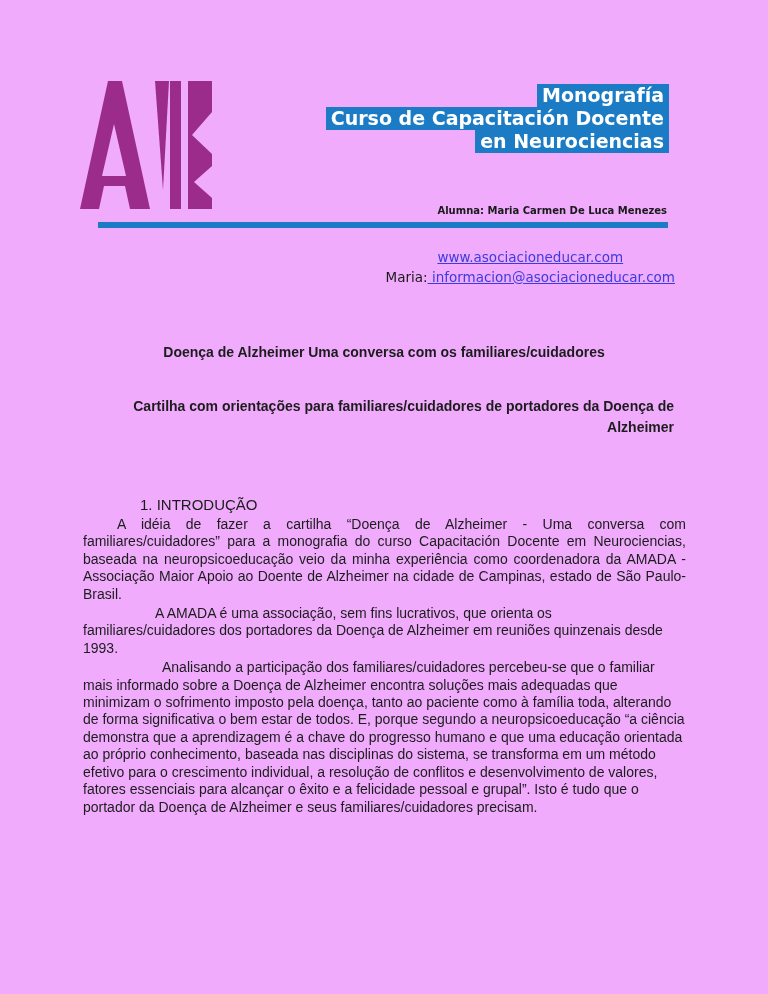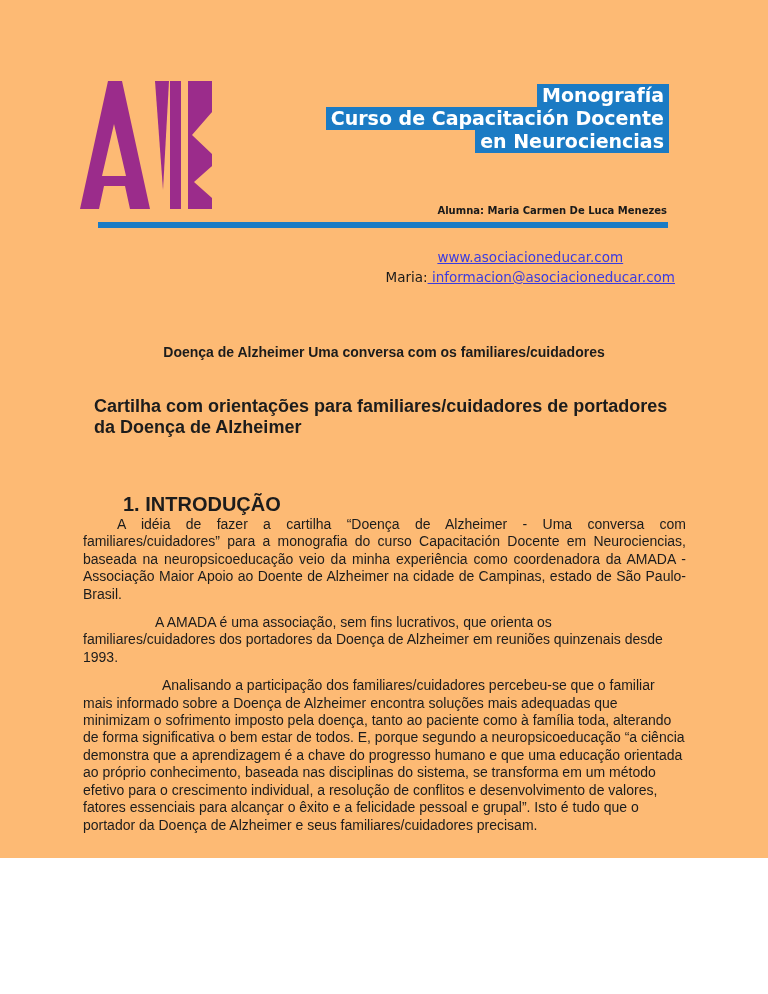--- a/index.html
+++ b/index.html
@@ -6,22 +6,22 @@
   :root{
     --blue:#1b7bc4;
     --magenta:#9b2c8b;
     --link:#3b3be0;
     --ink:#1c1c1c;
   }
   *{margin:0;padding:0;box-sizing:border-box;}
   html,body{background:#ffffff;}
   .page{
     position:relative;
-    width:768px;height:858px;
-    background:#fdba74;
+    width:768px;height:994px;
+    background:#f0abfc;
     overflow:hidden;
     font-family:"Liberation Sans",sans-serif;
     color:var(--ink);
   }
   
   .logo{position:absolute;left:78px;top:78px;width:134px;height:133px;}
   .logo svg{display:block;width:100%;height:100%;}
   .logo path{fill:var(--magenta);}
   
   .header-titles{
@@ -50,34 +50,34 @@
     color:#1a1a1a;white-space:nowrap;
   }
   .contact a{color:var(--link);text-decoration:underline;cursor:pointer;}
   
   .doc-title{
     position:absolute;top:344px;left:0;width:768px;
     text-align:center;font-weight:bold;font-size:14px;line-height:17px;
   }
   .doc-subtitle{
     position:absolute;top:396px;left:94px;width:580px;
-    text-align:left;font-weight:bold;font-size:18px;line-height:21px;
+    text-align:right;font-weight:bold;font-size:14px;line-height:21px;
   }
   
   .section-heading{
-    position:absolute;left:123px;top:496px;
-    font-weight:bold;font-size:20px;line-height:17px;
+    position:absolute;left:140px;top:496px;
+    font-weight:normal;font-size:15px;line-height:17px;
   }
   
   .body-text{
     position:absolute;left:83px;top:516px;width:603px;
     font-size:14px;line-height:17.4px;
   }
   .body-text p{margin:0;}
-  .body-text p + p{margin-top:11px;}
+  .body-text p + p{margin-top:2px;}
   .p1{text-align:justify;text-indent:34px;}
   .p2{text-align:left;text-indent:72px;}
   .p3{text-align:left;text-indent:79px;}
 </style>
 </head>
 <body>
 
 <div class="page">
 
   <div class="logo">

